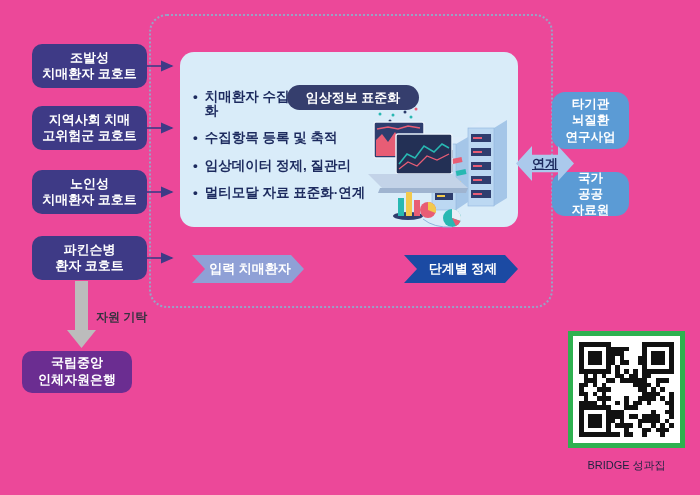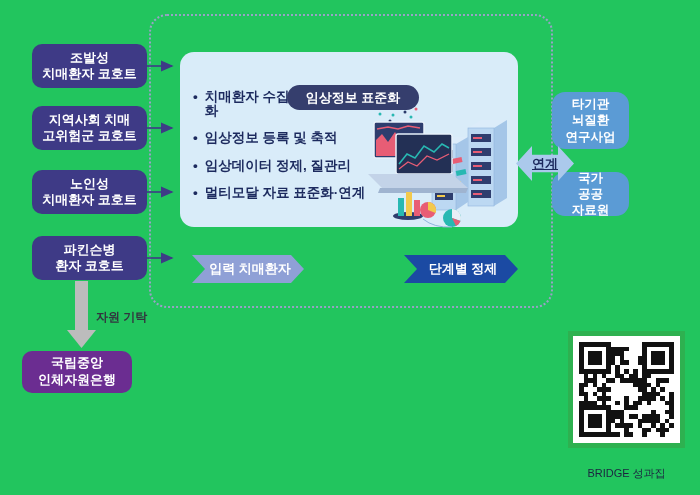--- a/index.html
+++ b/index.html
@@ -1,17 +1,17 @@
 <!DOCTYPE html>
 <html style="--cohort-box: #3e3a86; --title-pill: #353e6d; --panel-bg: #d9ecf9; --bullet-text: #1c2a5e; --chevron-1: #8fa0d6; --chevron-2: #5272c4; --chevron-3: #1b4aa3; --link-arrow: #abc9ec; --external-box: #5b9bd5; --biobank-box: #6b2d91; --deposit-arrow: #bcbcbc; --dashed-border: #98a2c6; --connector: #3e3a86; --qr-green: #2eb150;"><head>
 <meta charset="utf-8">
 <style>
   html,body{margin:0;padding:0;background:#fff;}
   body{font-family:"Liberation Sans","DejaVu Sans",sans-serif;}
-  .canvas{position:relative;width:700px;height:495px;background:#22c55e;overflow:hidden;}
+  .canvas{position:relative;width:700px;height:495px;background:#ec4899;overflow:hidden;}
 
   .connectors{position:absolute;left:0;top:0;width:700px;height:495px;pointer-events:none;z-index:1;}
 
   .dashed-box{position:absolute;left:149px;top:14px;width:400px;height:290px;
     border:2px dotted var(--dashed-border);border-radius:18px;z-index:0;}
 
   .cohort{position:absolute;left:32px;width:115px;height:44px;background:var(--cohort-box);
     color:#fff;border-radius:10px;display:flex;align-items:center;justify-content:center;
     text-align:center;font-weight:bold;font-size:13px;line-height:1.25;white-space:pre-line;z-index:2;}
   .c1{top:44px}.c2{top:106px}.c3{top:170px}.c4{top:236px}
@@ -51,21 +51,21 @@
     color:#33333f;z-index:2;}
 
   .biobank{position:absolute;left:22px;top:351px;width:110px;height:42px;background:var(--biobank-box);
     color:#fff;border-radius:10px;display:flex;align-items:center;justify-content:center;text-align:center;
     font-weight:bold;font-size:13px;line-height:1.3;white-space:pre-line;z-index:2;}
 
   .qr-wrap{position:absolute;left:568px;top:331px;width:117px;text-align:center;z-index:2;}
   .qr-frame{box-sizing:border-box;width:117px;height:117px;border:5px solid var(--qr-green);
     background:#fff;padding:6px;}
   .qr-frame svg{display:block;width:95px;height:95px;}
-  .qr-caption{margin-top:18px;font-size:11px;color:#1c2340;}
+  .qr-caption{margin-top:10px;font-size:11px;color:#1c2340;}
 </style>
 </head>
 <body>
 
 <div class="canvas">
 
   <svg class="connectors" viewBox="0 0 700 495" xmlns="http://www.w3.org/2000/svg">
     <defs>
       <marker id="ah" markerWidth="8" markerHeight="7" refX="7" refY="3.5" orient="auto">
         <path d="M0,0 L8,3.5 L0,7 Z" fill="#3e3a86"></path>
@@ -92,21 +92,21 @@
   <div class="cohort c4">파킨슨병
 환자 코호트</div>
 
   <div class="panel"></div>
   <div class="pill">임상정보 표준화</div>
   <ul class="bullets">
     <li>
         <span>치매환자 수집항목 전향적 표준화</span>
       </li>
     <li>
-        <span>임상정보 등록 및 축적</span>
+        <span>수집항목 등록 및 축적</span>
       </li>
     <li>
         <span>임상데이터 정제, 질관리</span>
       </li>
     <li>
         <span>멀티모달 자료 표준화·연계</span>
       </li>
   </ul>
 
   <svg class="illustration" width="152" height="130" viewBox="0 0 152 130" xmlns="http://www.w3.org/2000/svg">

